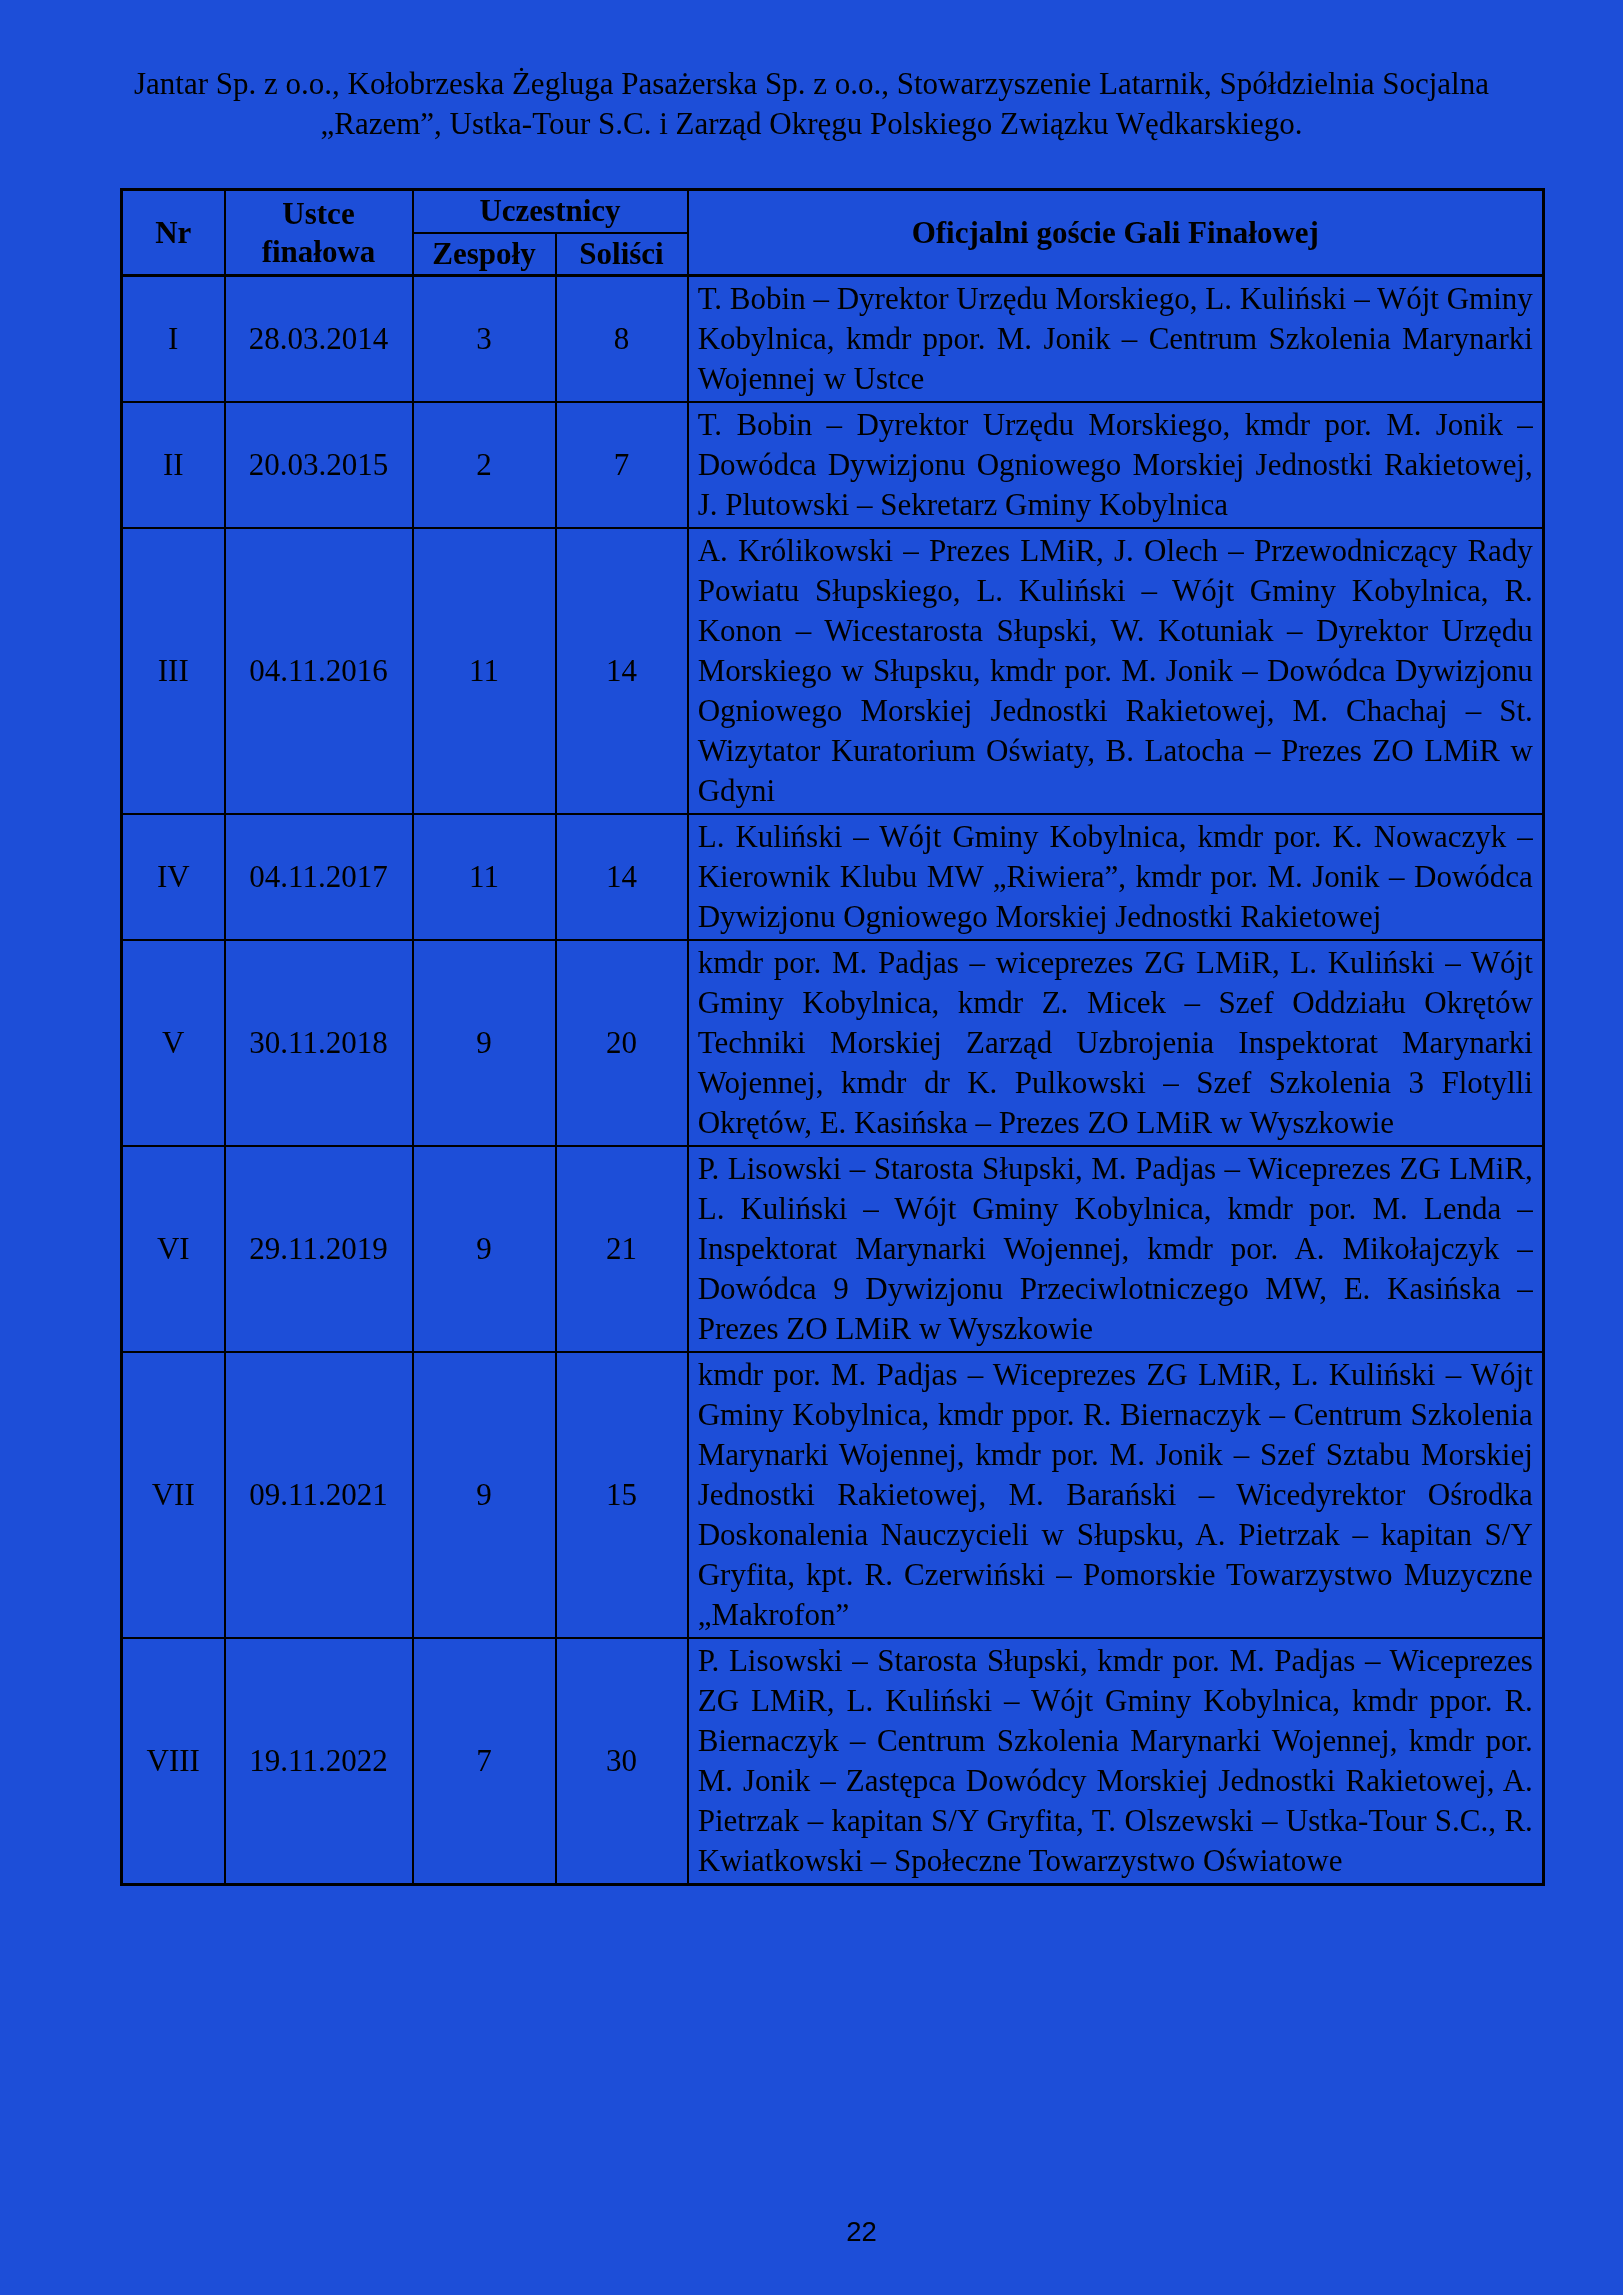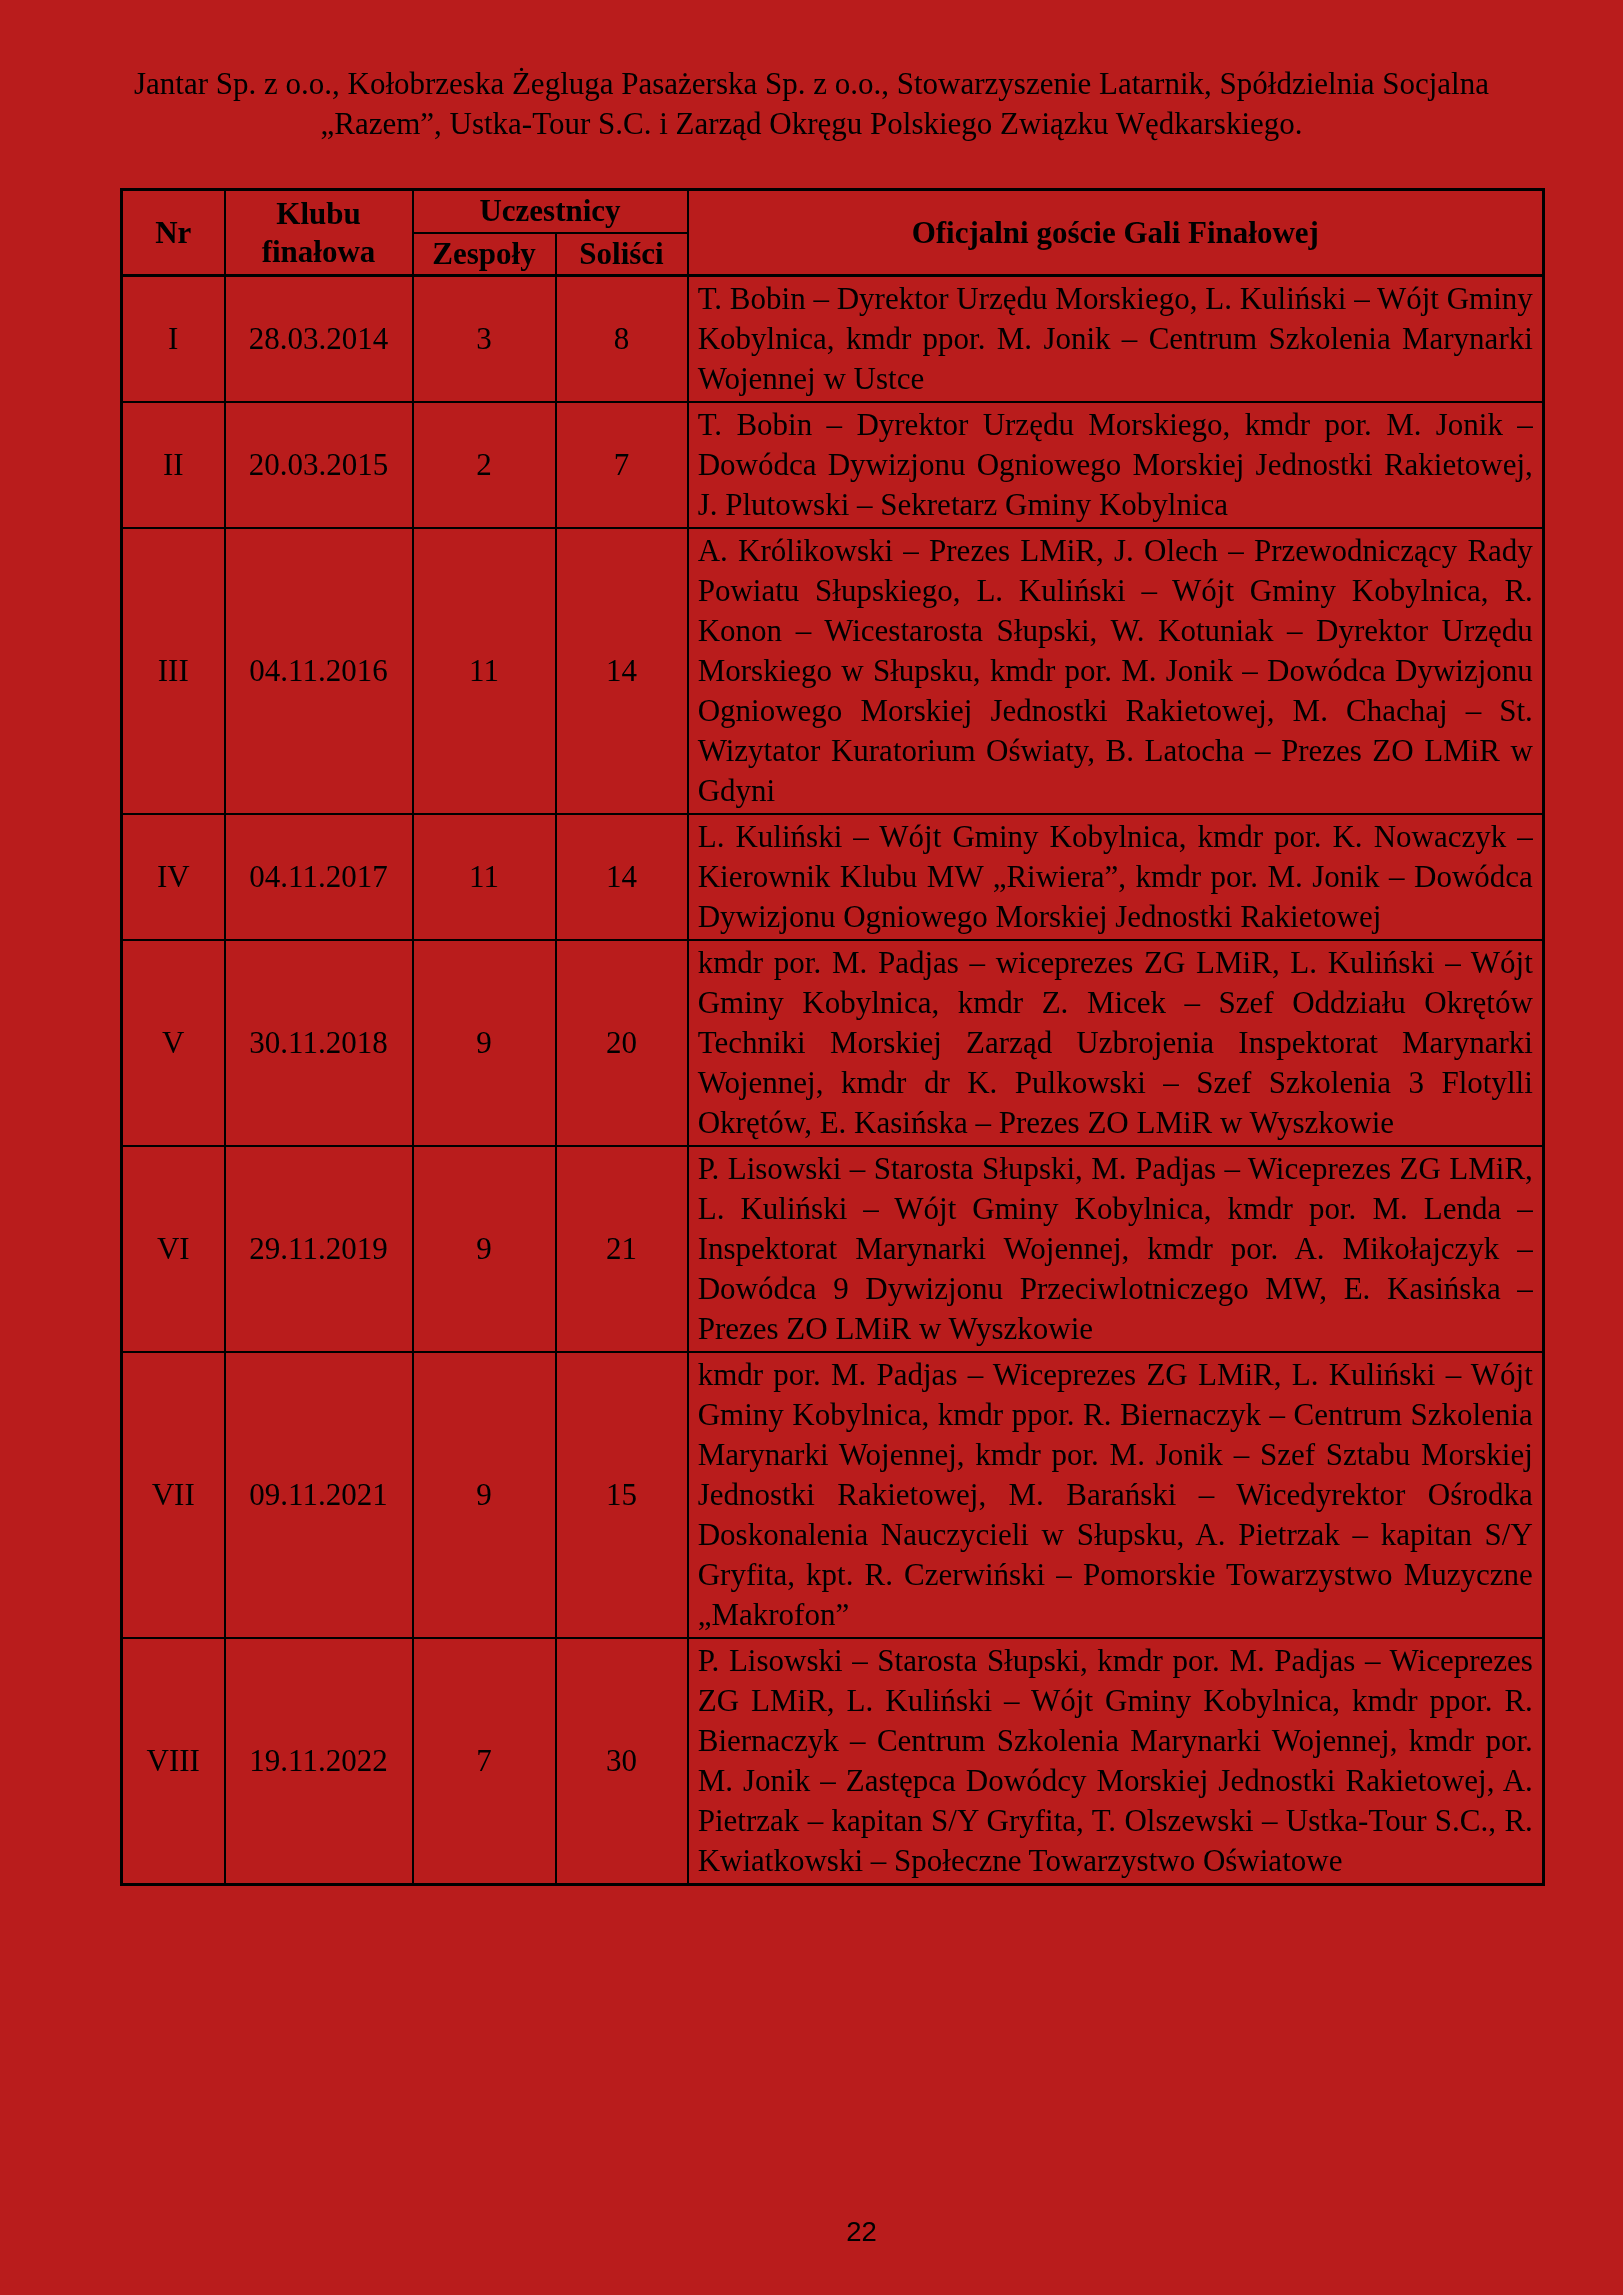--- a/index.html
+++ b/index.html
@@ -5,21 +5,21 @@
   html, body {
     margin: 0;
     padding: 0;
     background: #e8e8e8;
   }
   .page {
     position: relative;
     width: 1623px;
     height: 2295px;
     margin: 0 auto;
-    background: #b91c1c;
+    background: #1d4ed8;
     font-family: "Liberation Serif", "DejaVu Serif", serif;
     color: #000000;
     overflow: hidden;
   }
   .doc-header {
     margin: 64px auto 0 auto;
     width: 1361px;
     text-align: center;
     font-size: 31px;
     line-height: 40px;
@@ -89,21 +89,21 @@
     <colgroup>
       <col class="col-nr">
       <col class="col-date">
       <col class="col-teams">
       <col class="col-solo">
       <col class="col-guests">
     </colgroup>
     <thead>
       <tr>
         <th rowspan="2">Nr</th>
-        <th rowspan="2">Klubu finałowa</th>
+        <th rowspan="2">Ustce finałowa</th>
         <th colspan="2">Uczestnicy</th>
         <th rowspan="2">Oficjalni goście Gali Finałowej</th>
       </tr>
       <tr>
         <th>Zespoły</th>
         <th>Soliści</th>
       </tr>
     </thead>
     <tbody id="table-body">
   <tr>

